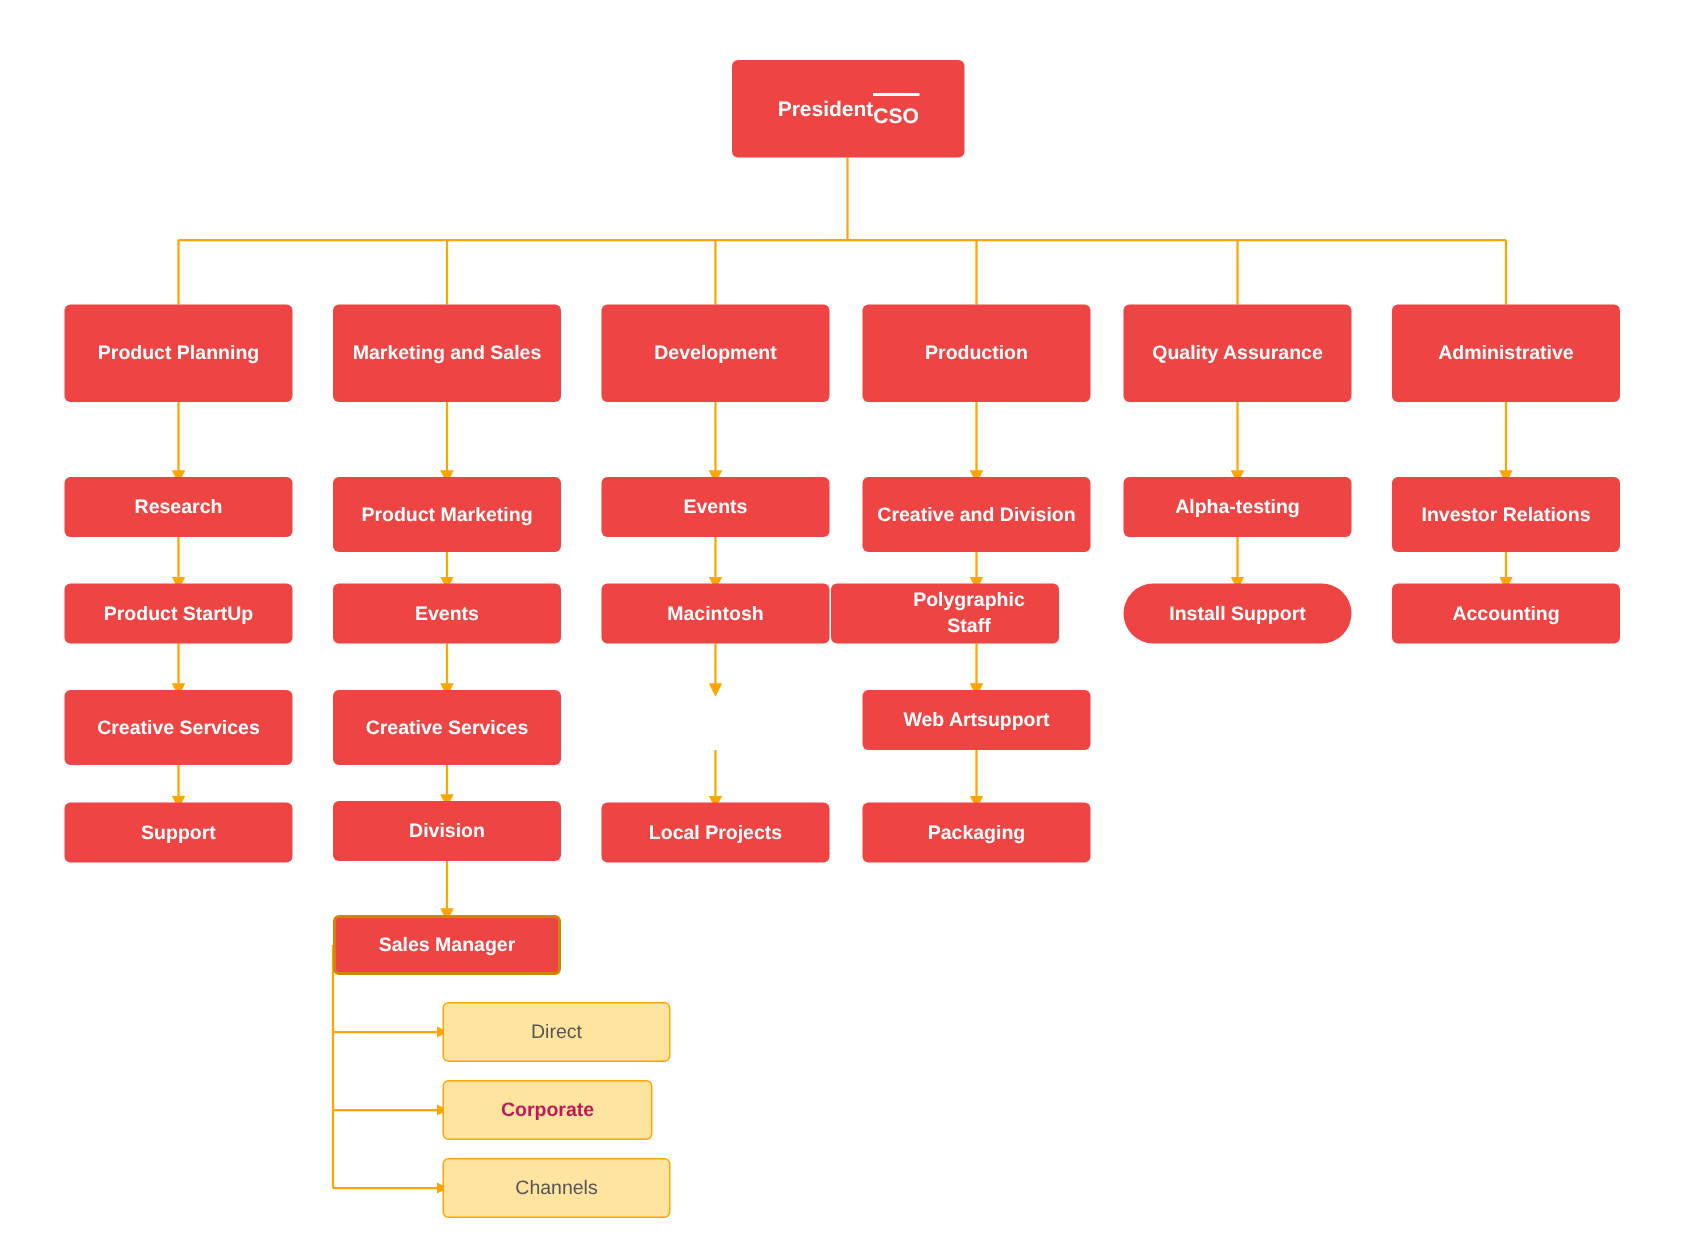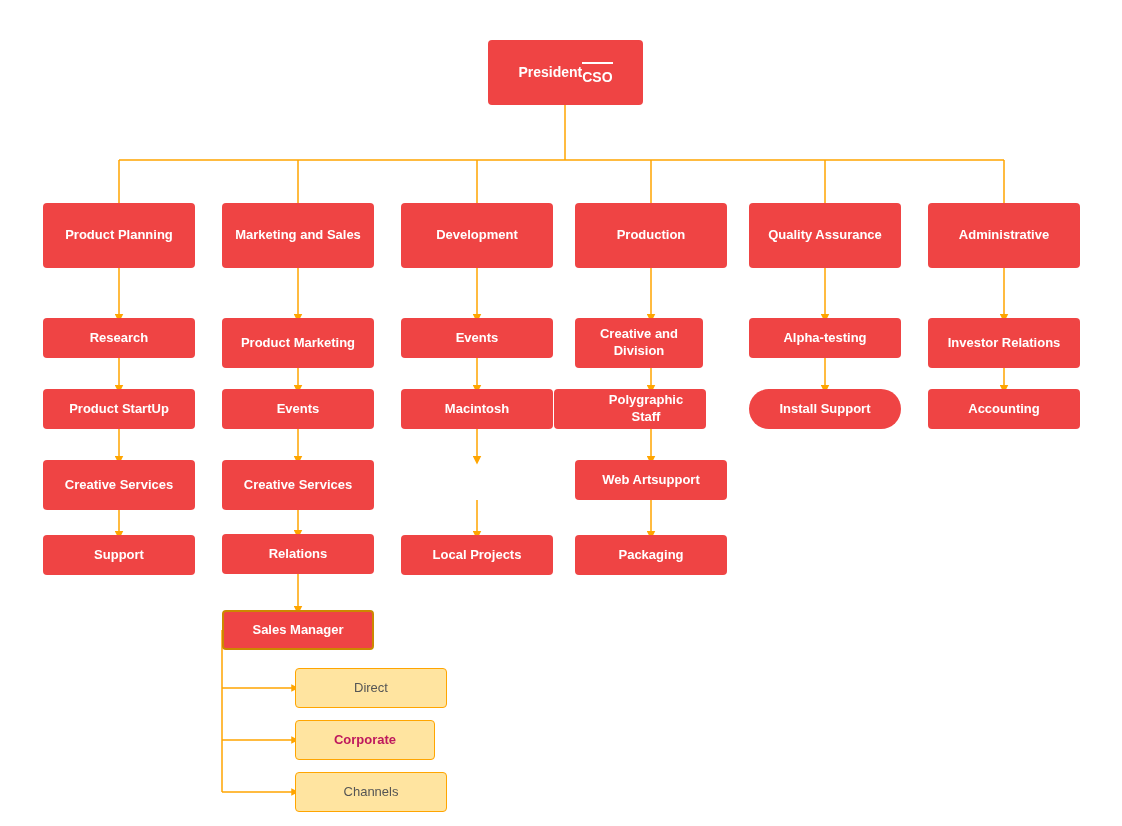--- a/index.html
+++ b/index.html
@@ -124,28 +124,28 @@
   <div class="node node-orange" style="left:928px; top:203px; width:152px; height:65px;">Administrative</div>
 
   <div class="node node-orange" style="left:43px; top:318px; width:152px; height:40px;">Research</div>
   <div class="node node-orange" style="left:43px; top:389px; width:152px; height:40px;">Product StartUp</div>
   <div class="node node-orange" style="left:43px; top:460px; width:152px; height:50px;">Creative Services</div>
   <div class="node node-orange" style="left:43px; top:535px; width:152px; height:40px;">Support</div>
 
   <div class="node node-orange" style="left:222px; top:318px; width:152px; height:50px;">Product Marketing</div>
   <div class="node node-orange" style="left:222px; top:389px; width:152px; height:40px;">Events</div>
   <div class="node node-orange" style="left:222px; top:460px; width:152px; height:50px;">Creative Services</div>
-  <div class="node node-orange" style="left:222px; top:534px; width:152px; height:40px;">Relations</div>
+  <div class="node node-orange" style="left:222px; top:534px; width:152px; height:40px;">Division</div>
   <div class="node node-orange" style="left:222px; top:610px; width:152px; height:40px; border:2px solid #cc8800;">Sales Manager</div>
 
   <div class="node node-orange" style="left:401px; top:318px; width:152px; height:40px;">Events</div>
   <div class="node node-orange" style="left:401px; top:389px; width:152px; height:40px;">Macintosh</div>
   <div class="node node-orange" style="left:401px; top:535px; width:152px; height:40px;">Local Projects</div>
 
-  <div class="node node-orange" style="left:575px; top:318px; width:128px; height:50px;">Creative and Division</div>
+  <div class="node node-orange" style="left:575px; top:318px; width:152px; height:50px;">Creative and Division</div>
   <div class="node node-orange" style="left:554px; top:389px; width:152px; height:40px;padding-left:40px;">Polygraphic Staff</div>
   <div class="node node-orange" style="left:575px; top:460px; width:152px; height:40px;">Web Artsupport</div>
   <div class="node node-orange" style="left:575px; top:535px; width:152px; height:40px;">Packaging</div>
 
   <div class="node node-orange" style="left:749px; top:318px; width:152px; height:40px;">Alpha-testing</div>
   <div class="node node-orange" style="left:749px; top:389px; width:152px; height:40px;border-radius:20px;">Install Support</div>
 
   <div class="node node-orange" style="left:928px; top:318px; width:152px; height:50px;">Investor Relations</div>
   <div class="node node-orange" style="left:928px; top:389px; width:152px; height:40px;">Accounting</div>
 

